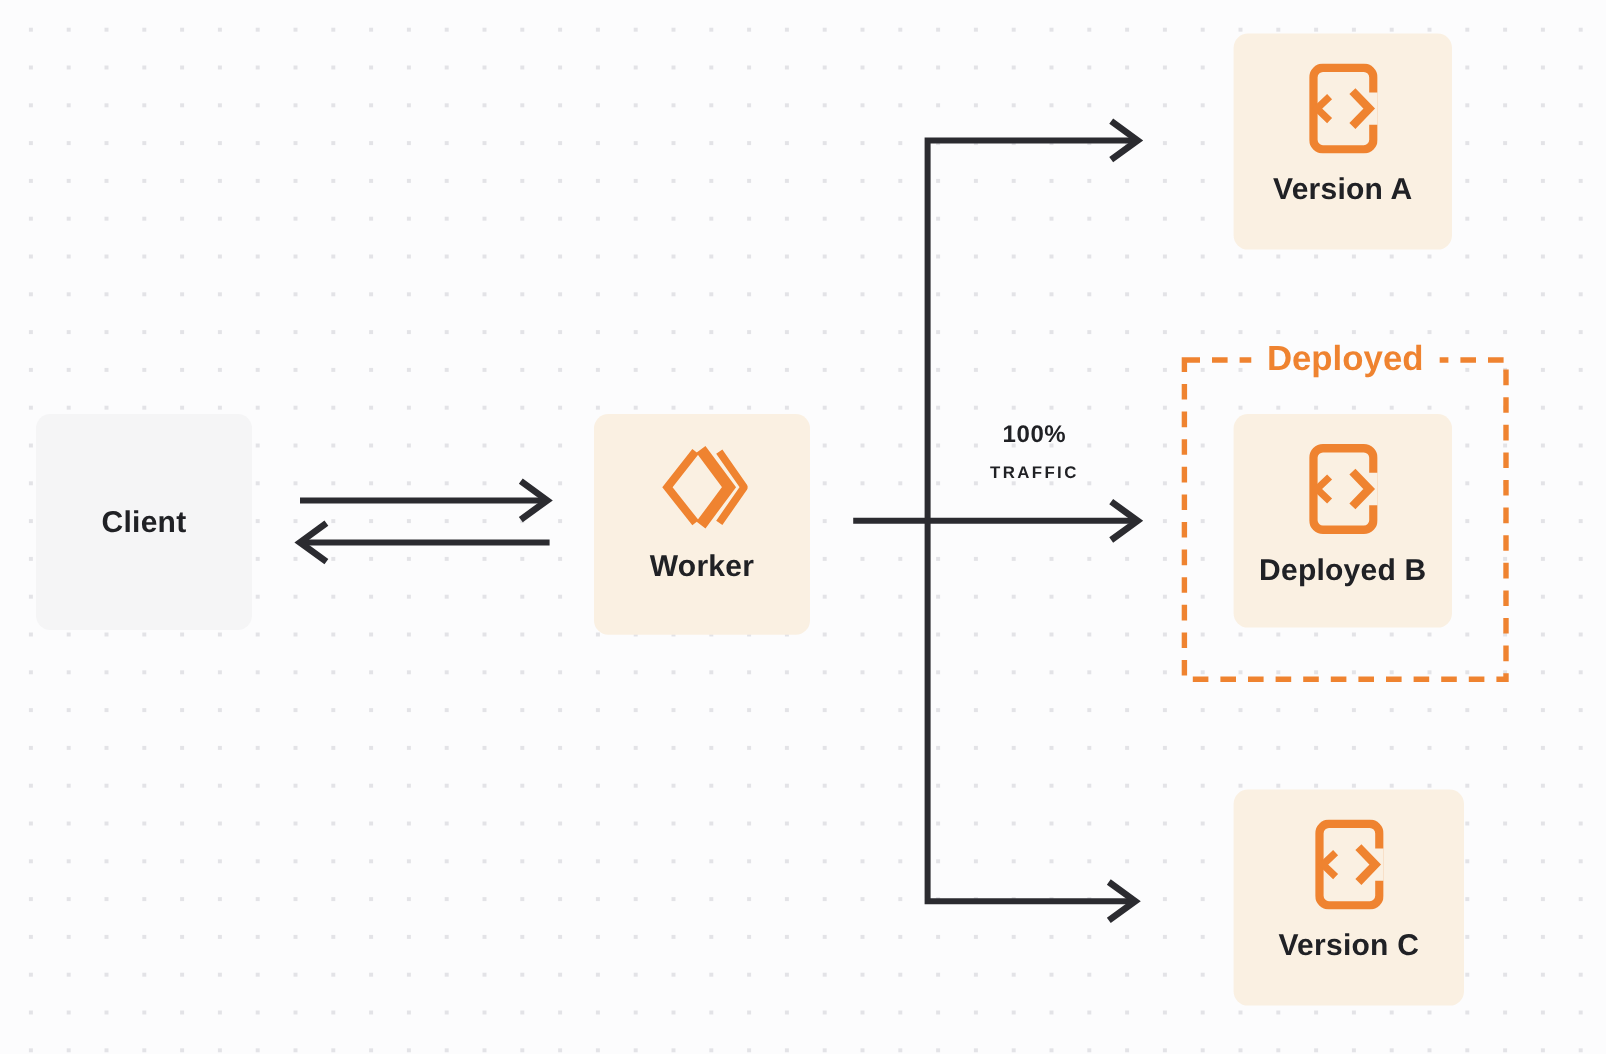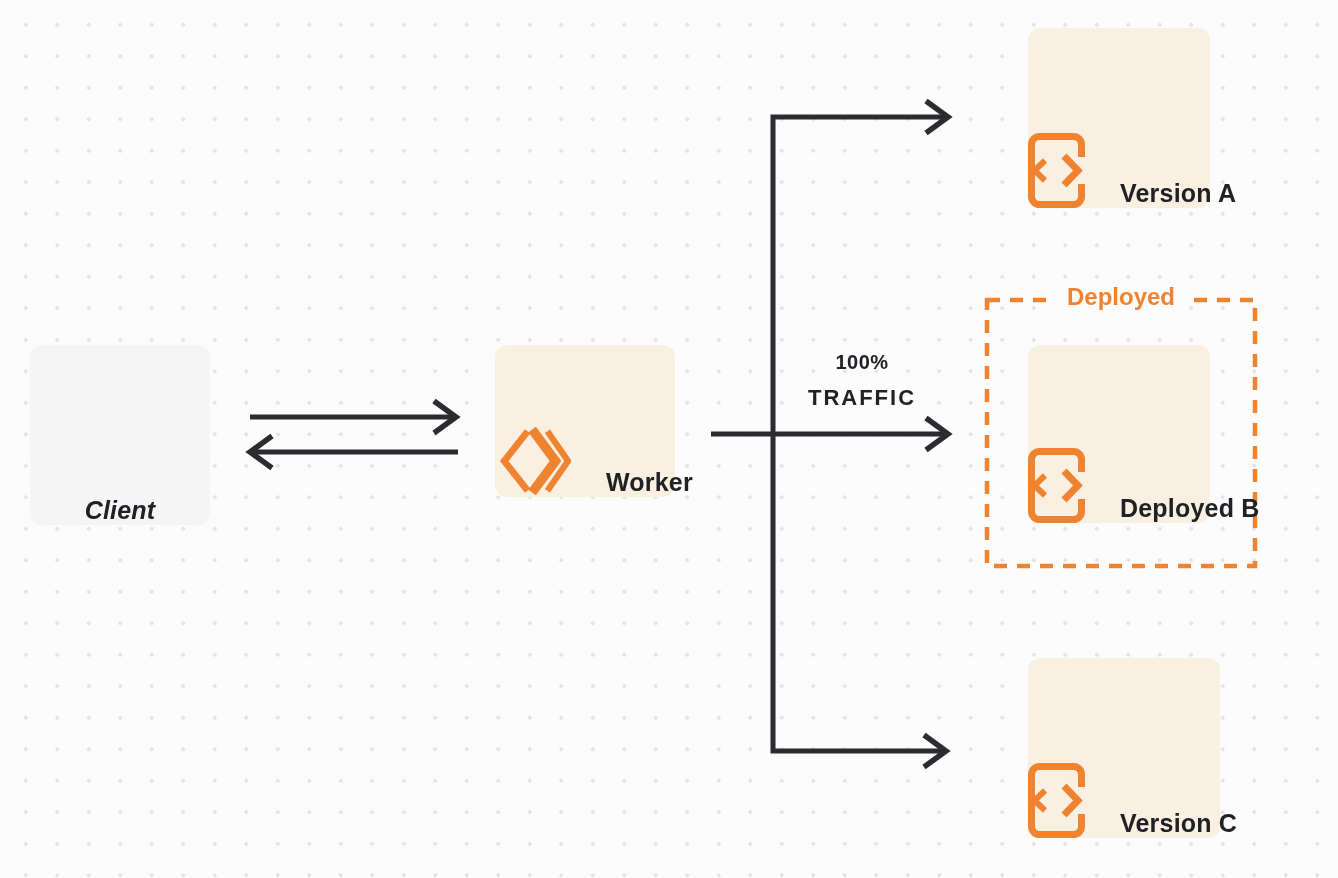--- a/index.html
+++ b/index.html
@@ -13,47 +13,46 @@
     font-family:"Liberation Sans",sans-serif;
     background-color:var(--page-bg);
     background-image:radial-gradient(circle,var(--dot) 1.8px,transparent 1.9px);
     background-size:31.5px 31.5px;
     background-position:10px 9px;
   }
   .layer{position:absolute;left:0;top:0;width:1338px;height:878px;pointer-events:none;}
   .arrow-stroke{stroke:var(--arrow);stroke-width:5;fill:none;stroke-linejoin:miter;}
   .arrow-head{stroke:var(--arrow);stroke-width:5.5;fill:none;stroke-linejoin:miter;}
   .node{
-    position:absolute;display:flex;flex-direction:row;align-items:flex-end;
+    position:absolute;display:flex;flex-direction:column;align-items:center;
     border-radius:12px;
-    gap:35px;
   }
   .node.cream{background:var(--cream);}
   .node.gray{background:var(--gray-node);}
   .node .icon{display:block;color:var(--accent);margin-top:25px;line-height:0;}
   .node .nlabel{
     font-size:25px;font-weight:700;color:var(--ink);letter-spacing:.2px;
     margin-top:16px;white-space:nowrap;
   }
-  .node.center-only{justify-content:center;font-style:italic;}
+  .node.center-only{justify-content:center;}
   .node.center-only .nlabel{margin-top:0;}
   .deployed{
     position:absolute;left:984px;top:297px;width:274px;height:272px;
   }
   .deployed svg{position:absolute;left:0;top:0;}
   .deployed .dlabel{
     position:absolute;top:-14px;left:50%;transform:translateX(-50%);
     background:var(--page-bg);padding:0 13px;
-    color:var(--accent);font-size:24px;font-weight:700;white-space:nowrap;
+    color:var(--accent);font-size:29px;font-weight:700;white-space:nowrap;
   }
   .traffic{
     position:absolute;left:787px;top:351px;width:150px;text-align:center;color:var(--ink);
   }
   .traffic .t1{font-size:20px;font-weight:700;letter-spacing:.5px;}
-  .traffic .t2{font-size:22px;font-weight:700;letter-spacing:2px;margin-top:11px;}
+  .traffic .t2{font-size:14px;font-weight:700;letter-spacing:2px;margin-top:11px;}
   .icon-cream-gap{stroke:var(--cream);}
 </style>
 </head>
 <body>
 
 <svg class="layer" width="1338" height="878" viewBox="0 0 1338 878">
 
   <g>
     <path class="arrow-stroke" d="M250,417 H452"></path>
     <path class="arrow-head" d="M434,401 L456,417 L434,433"></path>
@@ -73,21 +72,21 @@
     <path class="arrow-stroke" d="M944,117 H773 V751 H942"></path>
     <path class="arrow-head" d="M926,101 L948,117 L926,133"></path>
     <path class="arrow-head" d="M924,735 L946,751 L924,767"></path>
   </g>
 </svg>
 
 <div class="node gray center-only" style="left:30px;top:345px;width:180px;height:180px">
   <span class="nlabel">Client</span>
 </div>
 
-<div class="node cream" style="left:495px;top:345px;width:180px;height:152px">
+<div class="node cream" style="left:495px;top:345px;width:180px;height:184px">
   <span class="icon">
     <svg width="76" height="72" viewBox="0 0 84 80" fill="none" stroke="currentColor">
       <polyline points="36,7 10,40 36,73" stroke-width="7.5"></polyline>
       <polyline points="41,5 67,40 41,75" stroke-width="10.5"></polyline>
       <polyline points="58,7 81,40 58,73" stroke-width="7"></polyline>
     </svg>
   </span>
   <span class="nlabel">Worker</span>
 </div>
 

